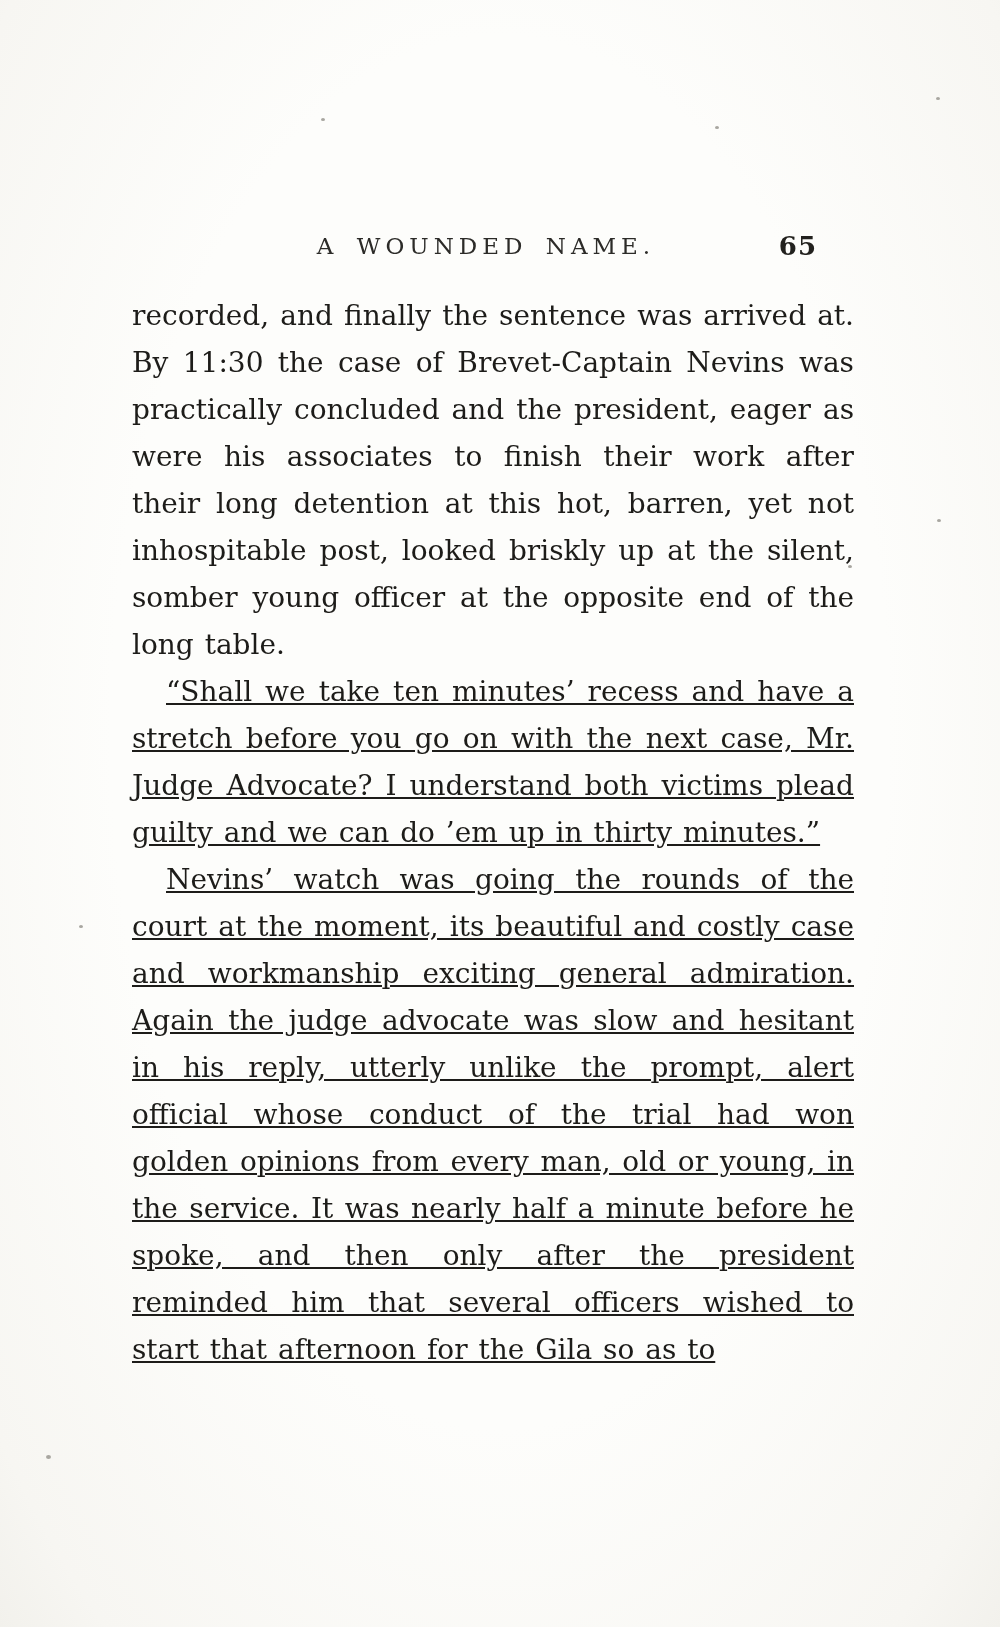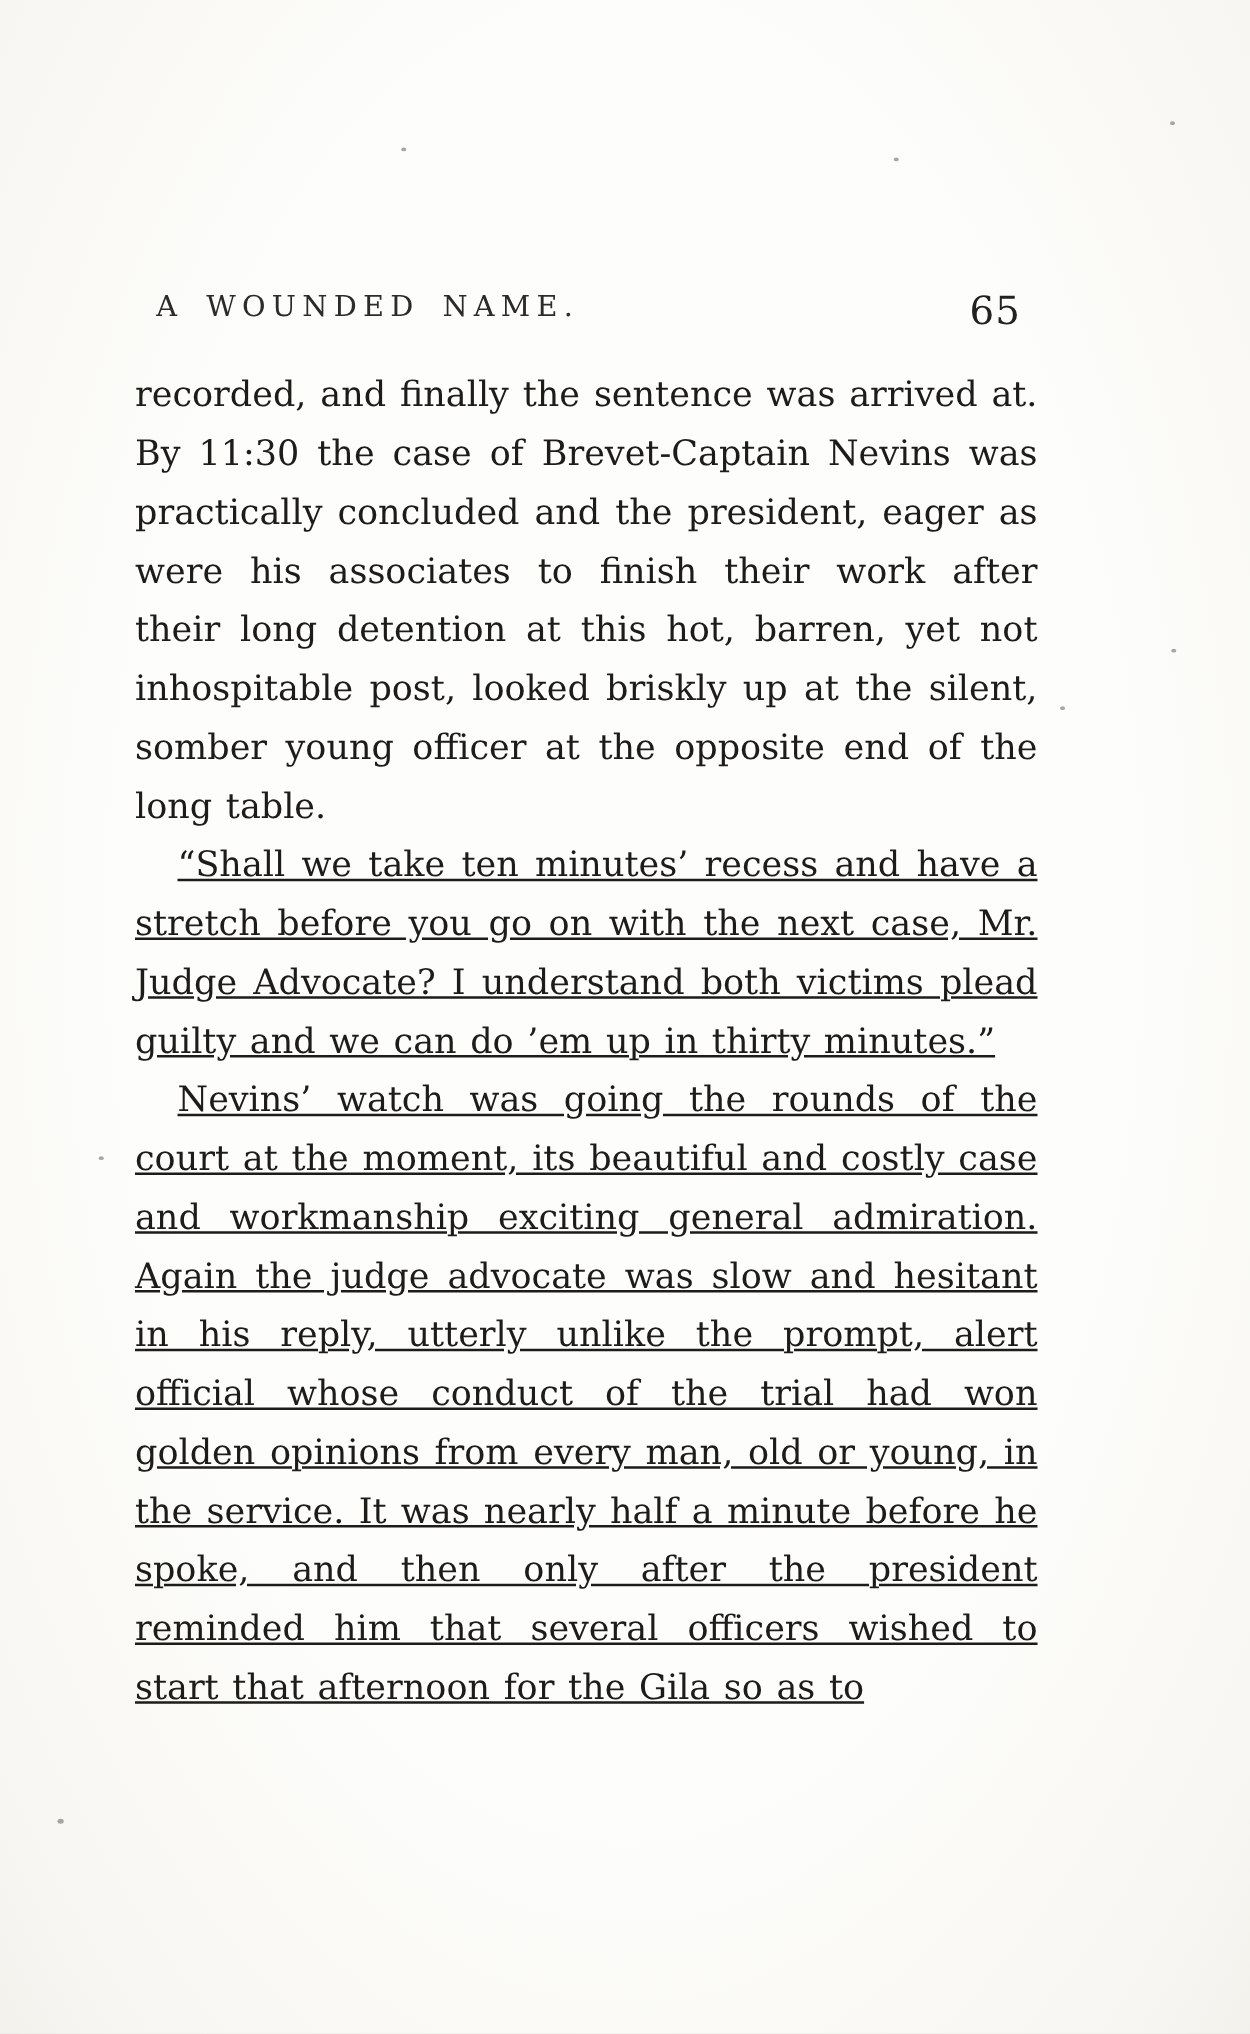--- a/index.html
+++ b/index.html
@@ -17,43 +17,44 @@
     background: radial-gradient(ellipse at 50% 45%, #fdfdfb 55%, #f7f6f2 90%, #f2f1ec 100%);
     overflow: hidden;
     color: #1d1c1a;
   }
 
   .page-header {
     position: absolute;
     top: 233px;
     left: 125px;
     width: 722px;
+    text-align: center;
   }
 
   .running-title {
     font-size: 23px;
     letter-spacing: 5px;
     color: #2c2b28;
     word-spacing: 6px;
   }
 
   .page-number {
     position: absolute;
     top: -2px;
     right: 30px;
-    font-size: 31px;
-    font-weight: normal;
+    font-size: 26px;
+    font-weight: bold;
     letter-spacing: 1px;
     color: #22211e;
   }
 
   .text-block {
     position: absolute;
     top: 292px;
-    left: 108px;
+    left: 132px;
     width: 722px;
   }
 
   .para {
     margin: 0;
     font-size: 28px;
     line-height: 47px;
     text-align: justify;
     word-spacing: 2px;
     color: #1d1c19;

